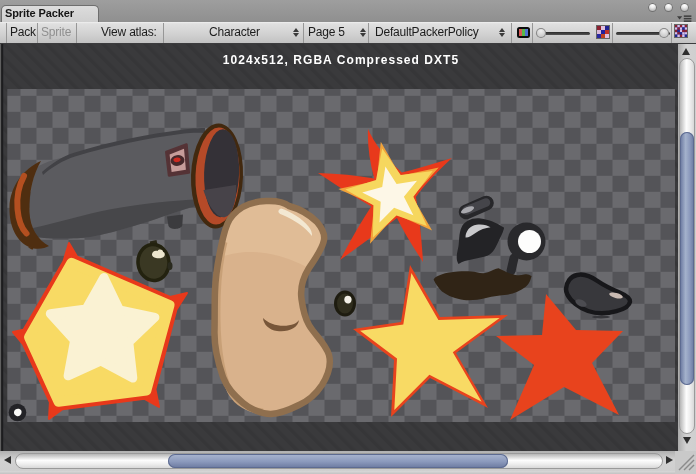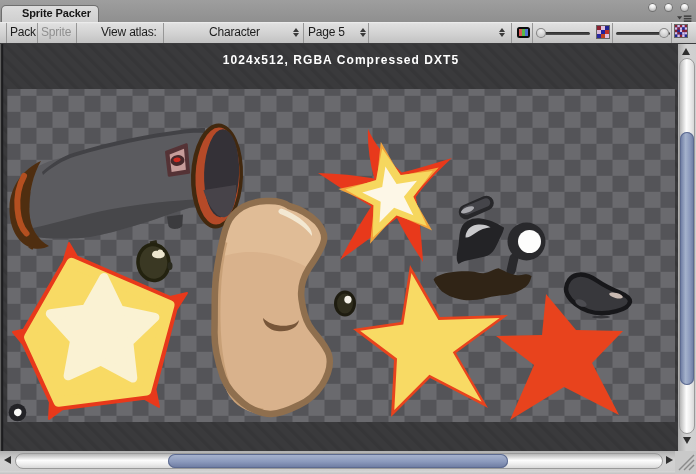--- a/index.html
+++ b/index.html
@@ -1,20 +1,20 @@
 <!DOCTYPE html>
 <html><head>
 <meta charset="utf-8">
 <style>
   html,body{margin:0;padding:0;}
   body{width:696px;height:474px;overflow:hidden;font-family:"Liberation Sans",sans-serif;background:#c8c8c8;position:relative;}
   #win{position:absolute;inset:0;}
   
   #tabbar{position:absolute;left:0;top:0;width:696px;height:22px;background:linear-gradient(#9e9e9e,#8f8f8f);}
-  #tab{position:absolute;left:1px;top:5px;width:98px;height:17px;background:linear-gradient(#dcdcdc,#cfcfcf);border:1px solid #6e6e6e;border-bottom:none;border-radius:5px 5px 0 0;box-sizing:border-box;font-size:11px;font-weight:bold;color:#161616;padding-left:20px;line-height:15px;letter-spacing:-0.1px;}
+  #tab{position:absolute;left:1px;top:5px;width:98px;height:17px;background:linear-gradient(#dcdcdc,#cfcfcf);border:1px solid #6e6e6e;border-bottom:none;border-radius:5px 5px 0 0;box-sizing:border-box;font-size:11px;font-weight:bold;color:#161616;padding-left:3px;line-height:15px;letter-spacing:-0.1px;}
   .winball{position:absolute;top:3px;width:9px;height:9px;border-radius:50%;background:radial-gradient(circle at 50% 25%,#ffffff 0%,#ececec 30%,#b5b5b5 70%,#8f8f8f 100%);box-shadow:0 0 0 1px #6f6f6f inset;}
   
   #toolbar{position:absolute;left:0;top:22px;width:696px;height:22px;background:linear-gradient(#f0f0f0 0%,#e0e0e0 8%,#d2d2d2 55%,#c2c2c2 100%);border-bottom:1px solid #3c3c3e;box-sizing:border-box;}
   .sep{position:absolute;top:1px;width:1px;height:20px;background:#979797;}
   .tbtxt{position:absolute;top:0;height:39px;line-height:21px;font-size:12px;letter-spacing:-0.2px;color:#1c1c1c;white-space:pre;}
   .updn{position:absolute;top:6px;width:7px;height:9px;}
   .updn:before,.updn:after{content:"";position:absolute;left:0;border-left:3.5px solid transparent;border-right:3.5px solid transparent;}
   .updn:before{top:0;border-bottom:4px solid #3a3a3a;}
   .updn:after{bottom:0;border-top:4px solid #3a3a3a;}
   
@@ -171,20 +171,21 @@
     <div class="tbtxt" style="left:41px;color:#8f8f8f;">Sprite</div>
     <div class="sep" style="left:76px;"></div>
     <div class="tbtxt" style="left:101px;text-align:right;">View atlas:</div>
     <div class="sep" style="left:163px;"></div>
     <div class="tbtxt" style="left:168px;margin-left:41px;">Character</div>
     <div class="updn" style="left:293px;"></div>
     <div class="sep" style="left:303px;"></div>
     <div class="tbtxt" style="left:308px;">Page 5</div>
     <div class="updn" style="left:360px;"></div>
     <div class="sep" style="left:368px;"></div>
+    <div class="tbtxt" style="left:375px;">DefaultPackerPolicy</div>
     <div class="updn" style="left:499px;"></div>
     <div class="sep" style="left:511px;"></div>
     <div id="colicon">
       <i style="left:0;background:#d85858;"></i>
         <i style="left:33%;background:#58b848;"></i>
         <i style="left:66%;background:#5070d0;"></i>
     </div>
     <div class="sep" style="left:532px;"></div>
     <div class="slidertrack" style="left:536px;width:54px;"></div>
     <div class="sliderknob" style="left:536px;"></div>

